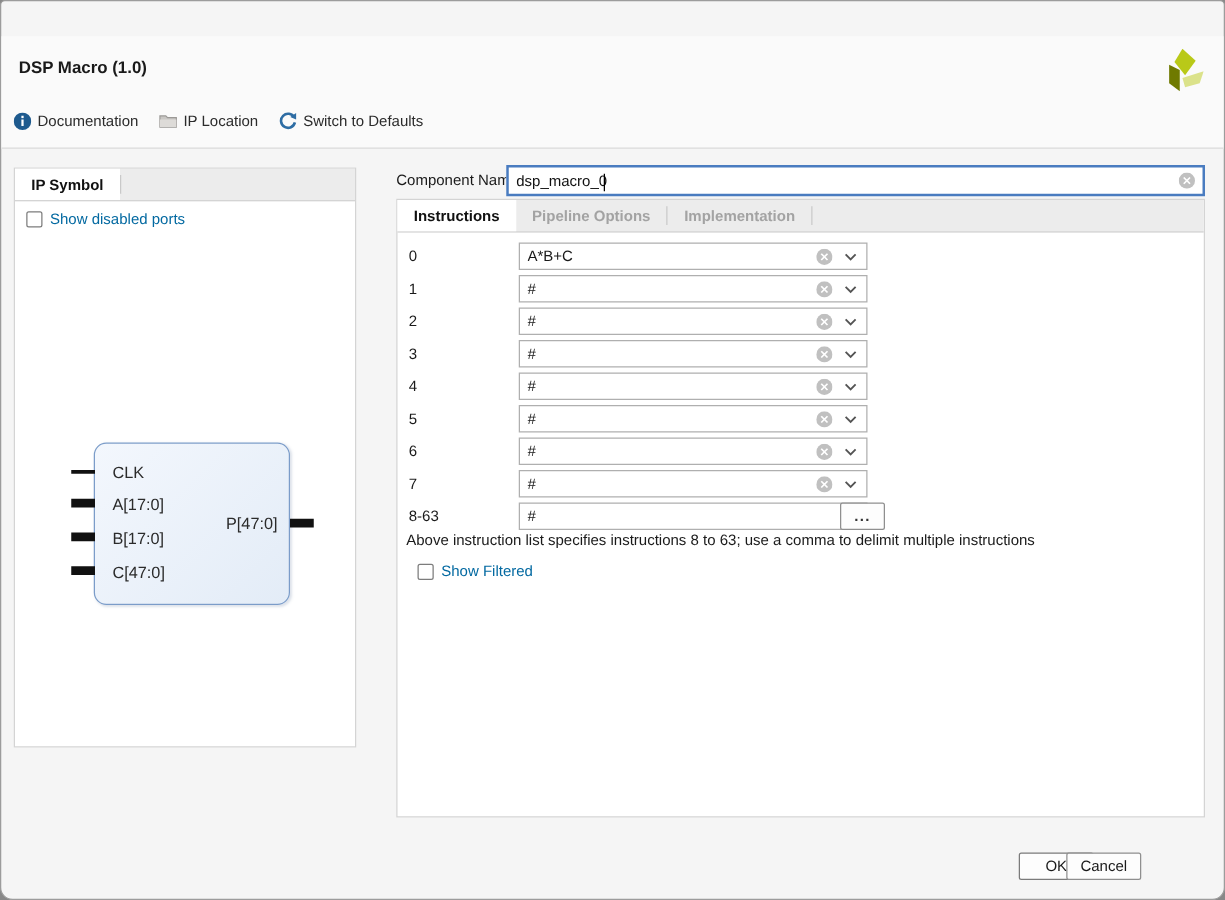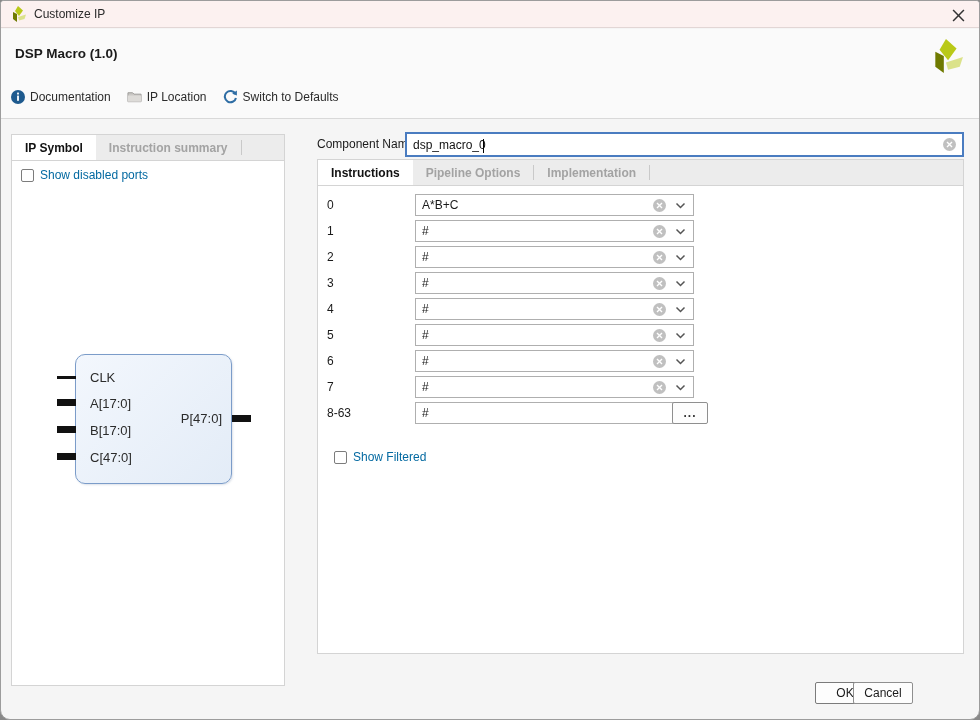--- a/index.html
+++ b/index.html
@@ -27,21 +27,21 @@
   
   .panel { position:absolute; background:#fff; border:1px solid #d4d4d4; }
   .tabbar { height:26px; background:#ececec; border-bottom:1px solid #d4d4d4; display:flex; align-items:stretch; }
   .tab { display:flex; align-items:center; padding:0 13px; font-size:12px; font-weight:bold; color:#a3a3a3; cursor:pointer; }
   .tab.active { background:#fff; color:#111; }
   .tabsep { width:1px; background:#c9c9c9; margin:5px 0; }
   .checkbox { width:13px; height:13px; background:#fff; border:1px solid #7c7c7c; border-radius:2px; flex:0 0 auto; cursor:pointer; }
   .cb-row { display:flex; align-items:center; gap:6px; }
   .cb-row .cb-label { font-size:12px; color:#0369a1; }
   
-  #left-panel { left:10px; top:133px; width:274px; height:552px; }
+  #left-panel { left:10px; top:133px; width:274px; height:464px; }
   #left-cb { position:absolute; left:9px; top:33px; }
   
   #dsp-box {
     position:absolute; left:63px; top:219px; width:157px; height:130px;
     border:1.5px solid #7b9cc9; border-radius:10px;
     background:linear-gradient(135deg,#f3f7fd 0%,#e3ecf7 100%);
     box-shadow:1px 1px 2px rgba(120,140,170,.25);
   }
   .port-label { position:absolute; left:14px; font-size:13px; color:#2b2b2b; }
   #out-label { position:absolute; right:9px; top:56px; font-size:13px; color:#2b2b2b; }
@@ -70,33 +70,20 @@
   .btn { position:absolute; top:681px; width:60px; height:22px; background:#fdfdfd; border:1px solid #8f8f8f; border-radius:2px;
     font-size:12px; color:#1a1a1a; display:flex; align-items:center; justify-content:center; cursor:pointer; }
   #ok-btn { left:814px; border-color:#7b7b7b; }
   #cancel-btn { left:852px; }
 </style>
 </head>
 <body>
 
 <div id="dialog">
 
-  <div id="titlebar">
-    <svg width="15" height="16" viewBox="0 0 30 32">
-      <polygon points="14,0 24,9 16,20 8,10" fill="#b9c918"></polygon>
-      <polygon points="4,12 12,16 12,32 4,26" fill="#6f7a00"></polygon>
-      <polygon points="14,22 30,17 27,26 16,29" fill="#dbe28a"></polygon>
-    </svg>
-    <span class="ttl">Customize IP</span>
-    <div id="close-btn">
-      <svg width="13" height="13" viewBox="0 0 12 12">
-        <path d="M1 1 L11 11 M11 1 L1 11" stroke="#333" stroke-width="1.4" fill="none"></path>
-      </svg>
-    </div>
-  </div>
 
   <div id="header">
     <div id="ip-title">DSP Macro (1.0)</div>
     <svg id="big-logo" width="32" height="34" viewBox="0 0 30 32">
       <polygon points="14,0 24,9 16,20 8,10" fill="#b9c918"></polygon>
       <polygon points="4,12 12,16 12,32 4,26" fill="#6f7a00"></polygon>
       <polygon points="14,22 30,17 27,26 16,29" fill="#dbe28a"></polygon>
     </svg>
     <div id="toolbar">
       <div class="tool">
@@ -122,23 +109,20 @@
         <span class="lbl">Switch to Defaults</span>
       </div>
     </div>
   </div>
 
   <div id="left-panel" class="panel">
     <div class="tabbar">
       <div class="tab active">
         <span>IP Symbol</span>
       </div>
-      <div class="tab">
-        <span>Instruction summary</span>
-      </div>
       <div class="tabsep"></div>
     </div>
     <div id="left-cb" class="cb-row">
       <div class="checkbox"></div>
       <span class="cb-label">Show disabled ports</span>
     </div>
 
     <div id="dsp-box">
       <span class="port-label" style="top:15px;">CLK</span>
       <span class="port-label" style="top:41px;">A[17:0]</span>
@@ -290,20 +274,21 @@
       <div class="combo" style="cursor:text;">
         <span class="val">#</span>
         <svg class="clear-ic" viewBox="0 0 13 13">
             <circle cx="6.5" cy="6.5" r="6.5" fill="#c0c0c0"></circle>
             <path d="M4 4 L9 9 M9 4 L4 9" stroke="#fff" stroke-width="1.4"></path>
           </svg>
       </div>
       <div id="more-btn">...</div>
     </div>
 
+    <div id="note">Above instruction list specifies instructions 8 to 63; use a comma to delimit multiple instructions</div>
 
     <div id="filter-cb" class="cb-row">
       <div class="checkbox"></div>
       <span class="cb-label">Show Filtered</span>
     </div>
   </div>
 
   <div id="ok-btn" class="btn">OK</div>
   <div id="cancel-btn" class="btn">Cancel</div>
 

